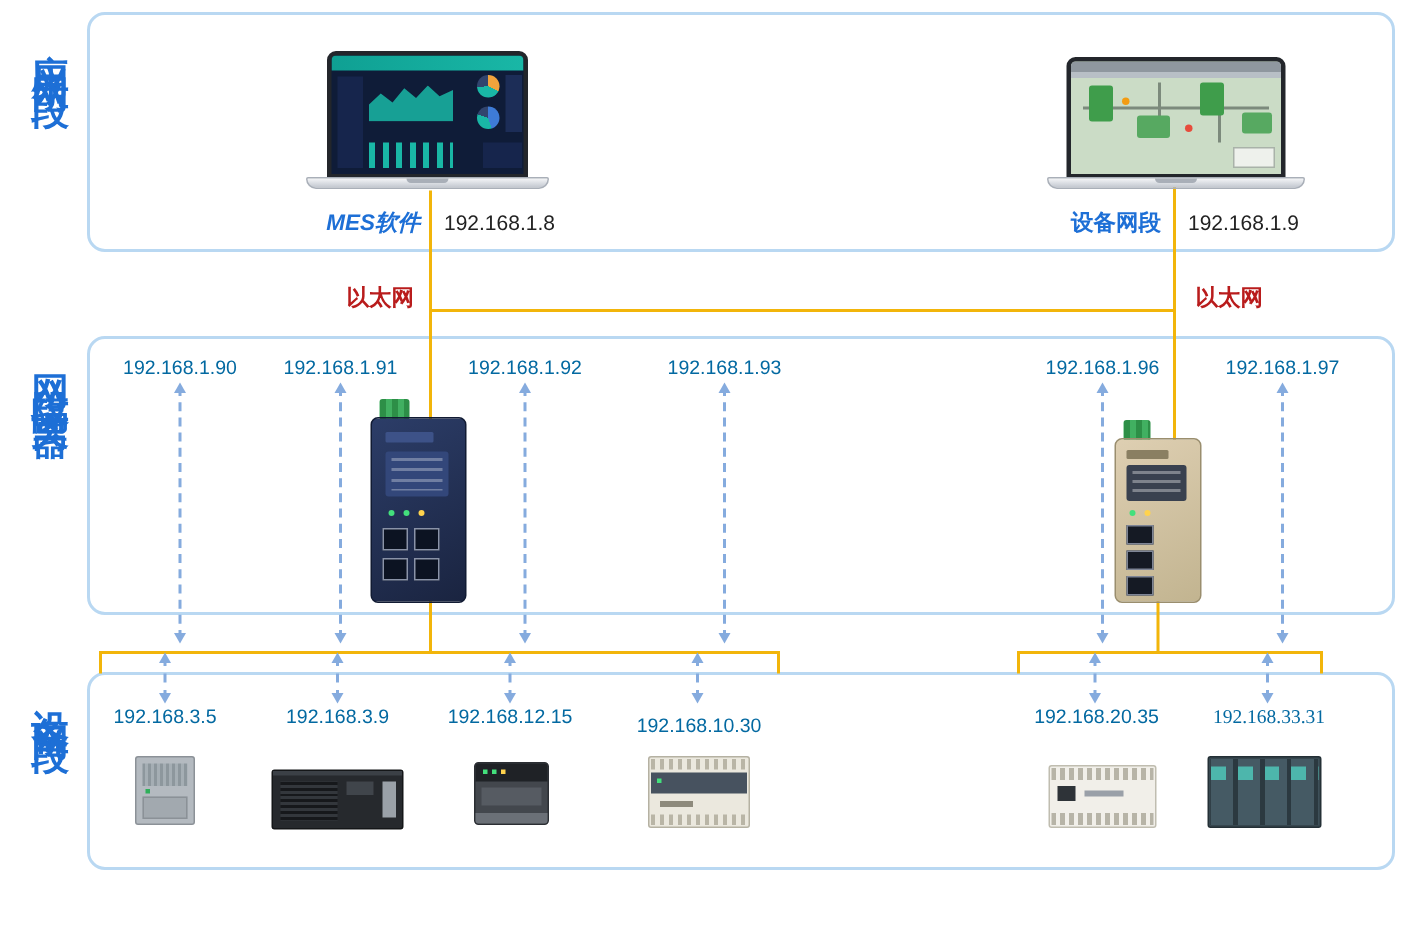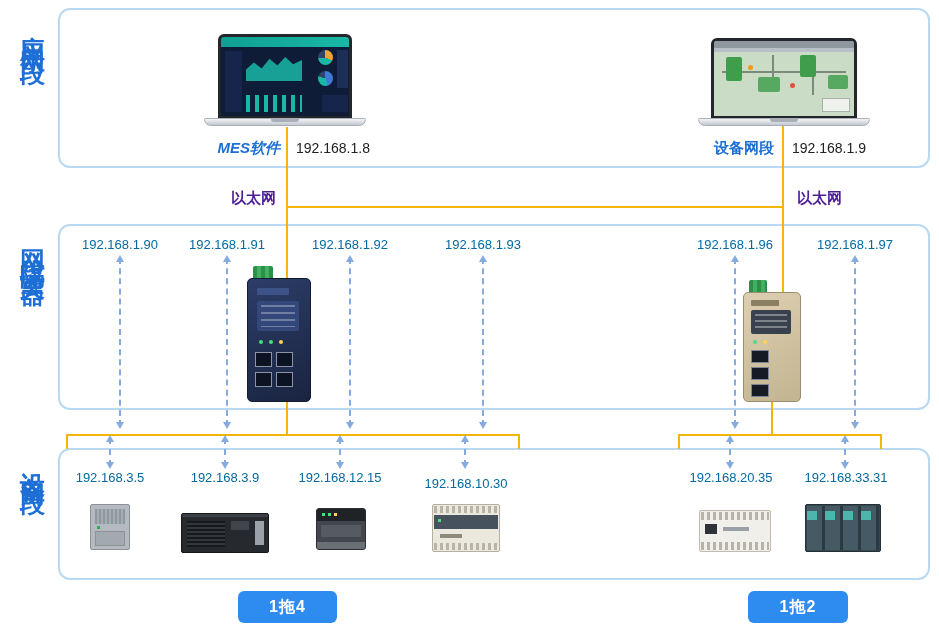--- a/index.html
+++ b/index.html
@@ -6,21 +6,21 @@
   .stage{position:relative;width:939px;height:634px;background:#ffffff;font-family:"Liberation Sans","DejaVu Sans",sans-serif;overflow:hidden;}
   .box{position:absolute;border:2px solid #b9d8f2;border-radius:12px;background:#fff;box-sizing:border-box;z-index:1;}
   .vlabel{position:absolute;writing-mode:vertical-rl;text-orientation:upright;font-weight:bold;font-size:25px;color:#1d6fd6;letter-spacing:8px;line-height:1;z-index:2;}
   .yline{position:absolute;background:#f2b50a;z-index:3;}
   .varrow{position:absolute;width:0;border-left:2px dashed #85abde;z-index:4;}
   .varrow::before,.varrow::after{content:"";position:absolute;left:-5px;width:0;height:0;border-left:4px solid transparent;border-right:4px solid transparent;}
   .varrow::before{top:-3px;border-bottom:7px solid #85abde;}
   .varrow::after{bottom:-3px;border-top:7px solid #85abde;}
   .ip{position:absolute;transform:translateX(-50%);font-size:13px;color:#0369a1;white-space:nowrap;z-index:5;}
   .badge{position:absolute;background:#2e8cf0;color:#fff;font-weight:bold;font-size:16px;border-radius:6px;display:flex;align-items:center;justify-content:center;z-index:6;letter-spacing:1px;}
-  .eth{position:absolute;font-size:15px;font-weight:bold;color:#4c1d95;z-index:5;}
+  .eth{position:absolute;font-size:15px;font-weight:bold;color:#b91c1c;z-index:5;}
   .cap-sw{position:absolute;font-size:15px;font-weight:bold;color:#1d6fd6;z-index:5;text-align:right;}
   .cap-ip{position:absolute;font-size:14px;color:#222;z-index:5;}
   .laptop{position:absolute;z-index:5;}
   .lt-screen{position:relative;border:3px solid #23262b;border-bottom-width:2px;border-radius:6px 6px 0 0;overflow:hidden;box-sizing:border-box;}
   .lt-base{position:relative;height:8px;background:linear-gradient(#f4f5f7,#c2c7cf);border:1px solid #a9afb8;border-radius:2px 2px 10px 10px;box-sizing:border-box;}
   .lt-notch{position:absolute;left:50%;transform:translateX(-50%);top:0;width:28px;height:3px;background:#a9afb8;border-radius:0 0 4px 4px;}
   .dev{position:absolute;z-index:5;}
   .f{position:absolute;display:block;}
 </style>
 </head>
@@ -138,21 +138,21 @@
     <i class="f" style="left:10px;top:70px;width:18px;height:13px;background:#151a24;border:1px solid #7e8596;box-sizing:border-box;"></i>
     <i class="f" style="left:10px;top:87px;width:18px;height:13px;background:#151a24;border:1px solid #7e8596;box-sizing:border-box;"></i>
     <i class="f" style="left:10px;top:104px;width:18px;height:13px;background:#151a24;border:1px solid #7e8596;box-sizing:border-box;"></i>
   </div>
 
   <div class="ip" style="left:110px;top:470px;">192.168.3.5</div>
   <div class="ip" style="left:225px;top:470px;">192.168.3.9</div>
   <div class="ip" style="left:340px;top:470px;">192.168.12.15</div>
   <div class="ip" style="left:466px;top:476px;">192.168.10.30</div>
   <div class="ip" style="left:731px;top:470px;">192.168.20.35</div>
-  <div class="ip" style="left:846px;top:470px;">192.168.33.31</div>
+  <div class="ip" style="left:846px;top:470px;font-family:Liberation Serif, serif;">192.168.33.31</div>
 
   <div class="dev" style="left:90px;top:504px;width:40px;height:46px;">
     <i class="f" style="left:0;top:0;width:40px;height:46px;background:#b4bac0;border:1px solid #8b9197;border-radius:2px;box-sizing:border-box;"></i>
     <i class="f" style="left:5px;top:5px;width:30px;height:15px;background:repeating-linear-gradient(90deg,#8d979d 0 2px,#a5aeb4 2px 4px);"></i>
     <i class="f" style="left:7px;top:22px;width:3px;height:3px;background:#2faf5a;"></i>
     <i class="f" style="left:5px;top:27px;width:30px;height:15px;background:#a2a9af;border:1px solid #8b9197;box-sizing:border-box;"></i>
   </div>
 
   <div class="dev" style="left:181px;top:513px;width:88px;height:40px;">
     <i class="f" style="left:0;top:0;width:88px;height:40px;background:#26292d;border:1px solid #141618;border-radius:2px;box-sizing:border-box;"></i>
@@ -188,16 +188,14 @@
     <i class="f" style="left:24px;top:17px;width:26px;height:4px;background:#9aa0a8;"></i>
     <i class="f" style="left:2px;top:32px;width:68px;height:8px;background:repeating-linear-gradient(90deg,#b7b4a7 0 3px,#f1efe9 3px 6px);"></i>
   </div>
 
   <div class="dev" style="left:805px;top:504px;width:76px;height:48px;">
     <i class="f" style="left:0;top:0;width:76px;height:48px;background:#37474f;border:1px solid #243036;border-radius:2px;box-sizing:border-box;"></i>
     <i class="f" style="left:2px;top:2px;width:72px;height:44px;background:repeating-linear-gradient(90deg,#455a64 0 15px,#2b3940 15px 18px);"></i>
     <i class="f" style="left:2px;top:7px;width:72px;height:9px;background:repeating-linear-gradient(90deg,#4db6ac 0 10px,transparent 10px 18px);"></i>
   </div>
 
-  <div class="badge" style="left:238px;top:591px;width:99px;height:32px;">1拖4</div>
-  <div class="badge" style="left:748px;top:591px;width:100px;height:32px;">1拖2</div>
 
 </div>
 
 </body></html>

